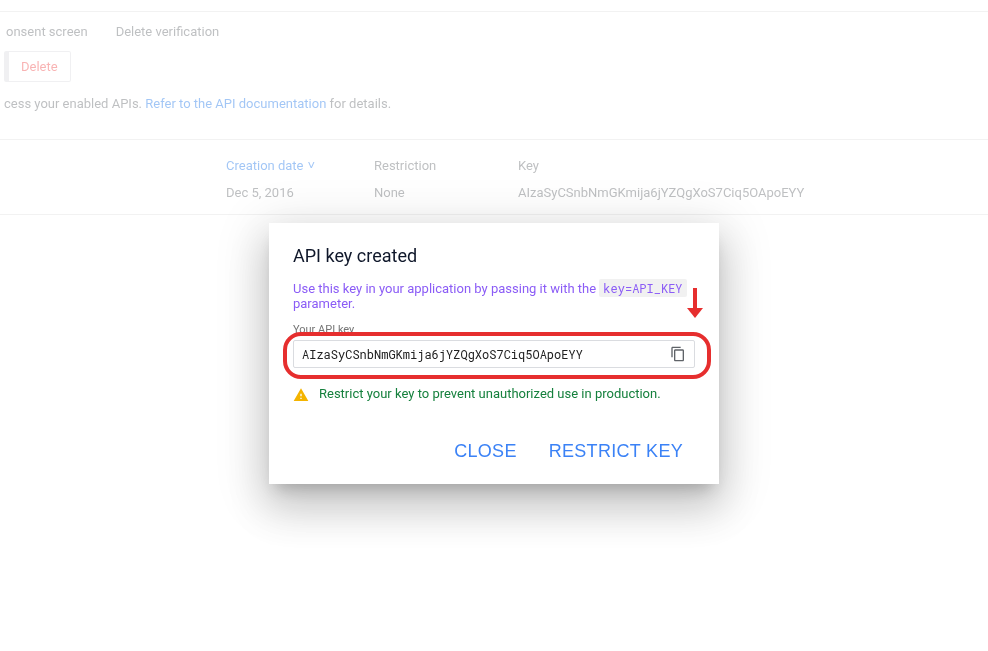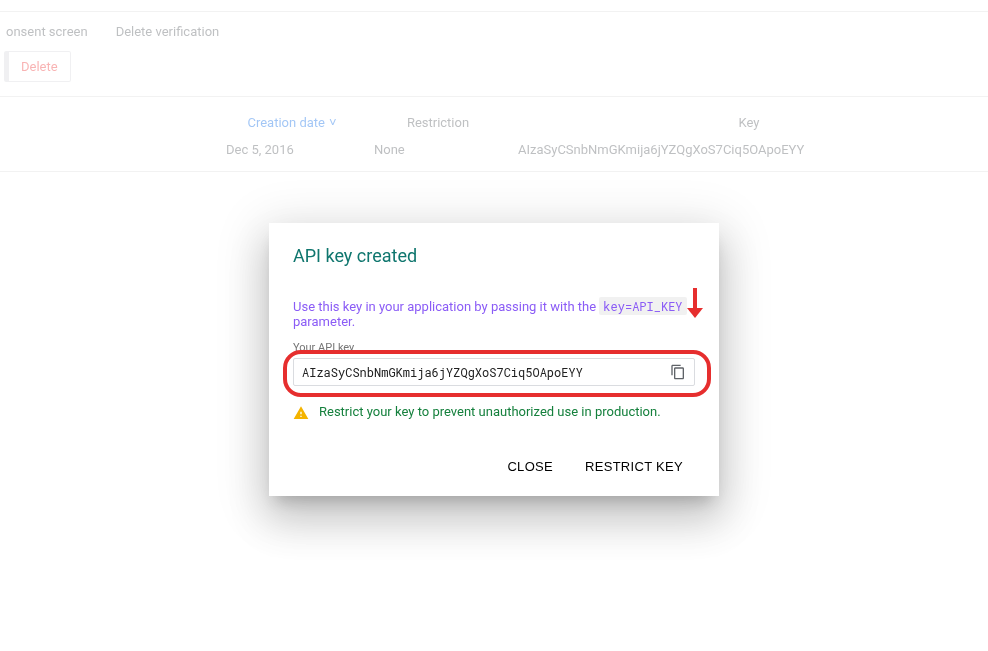--- a/index.html
+++ b/index.html
@@ -62,21 +62,20 @@
       border-bottom: 1px solid #e0e0e0;
     }
     .bg-table-row {
       display: flex;
       align-items: center;
       font-size: 13px;
     }
     .bg-table-head .bg-cell {
       color: #5f6368;
       padding: 18px 8px 12px 8px;
-      text-align: center;
     }
     .bg-table-body .bg-cell {
       color: #5f6368;
       padding: 0 8px 14px 8px;
     }
     .bg-cell.c1 { width: 218px; }
     .bg-cell.c2 { width: 148px; }
     .bg-cell.c3 { width: 144px; }
     .bg-cell.c4 { flex: 1; }
     .bg-sort {
@@ -101,22 +100,22 @@
       background: #fff;
       box-shadow: 0 11px 15px -7px rgba(0,0,0,0.2),
                   0 24px 38px 3px rgba(0,0,0,0.14),
                   0 9px 46px 8px rgba(0,0,0,0.12);
       padding: 22px 24px 12px 24px;
       position: relative;
     }
     .modal-title {
       font-size: 18px;
       font-weight: 400;
-      color: #0f766e;
-      margin-bottom: 32px;
+      color: #0f172a;
+      margin-bottom: 14px;
     }
     .modal-desc {
       font-size: 13px;
       color: #8b5cf6;
       margin-bottom: 12px;
     }
     .modal-desc code {
       font-family: "Roboto Mono", Menlo, Consolas, monospace;
       font-size: 12px;
       background: #f1f1f1;
@@ -184,40 +183,43 @@
       margin-top: 1px;
     }
     .modal-actions {
       display: flex;
       justify-content: flex-end;
       gap: 8px;
     }
     .dialog-btn {
       border: none;
       background: transparent;
-      color: #000000;
-      font-size: 13px;
+      color: #3b82f6;
+      font-size: 18px;
       font-weight: 500;
       letter-spacing: 0.3px;
       padding: 10px 12px;
       cursor: pointer;
       text-transform: uppercase;
     }
   </style>
 </head>
 <body>
 
 <div class="background">
   <div class="bg-topbar"></div>
   <div class="bg-nav">
     <span>onsent screen</span>
     <span>Delete verification</span>
   </div>
   <div class="bg-toolbar">
     <span class="bg-delete">Delete</span>
+  </div>
+  <div class="bg-desc">
+    <span>cess your enabled APIs. </span><span class="link">Refer to the API documentation</span><span> for details.</span>
   </div>
   <div class="bg-table">
     <div class="bg-table-row bg-table-head">
       <div class="bg-cell c1"></div>
       <div class="bg-cell c2"><span class="bg-sort">
             <span>Creation date</span> 
             <span class="bg-chev">˅</span>
           </span></div>
       <div class="bg-cell c3">Restriction</div>
       <div class="bg-cell c4">Key</div>

